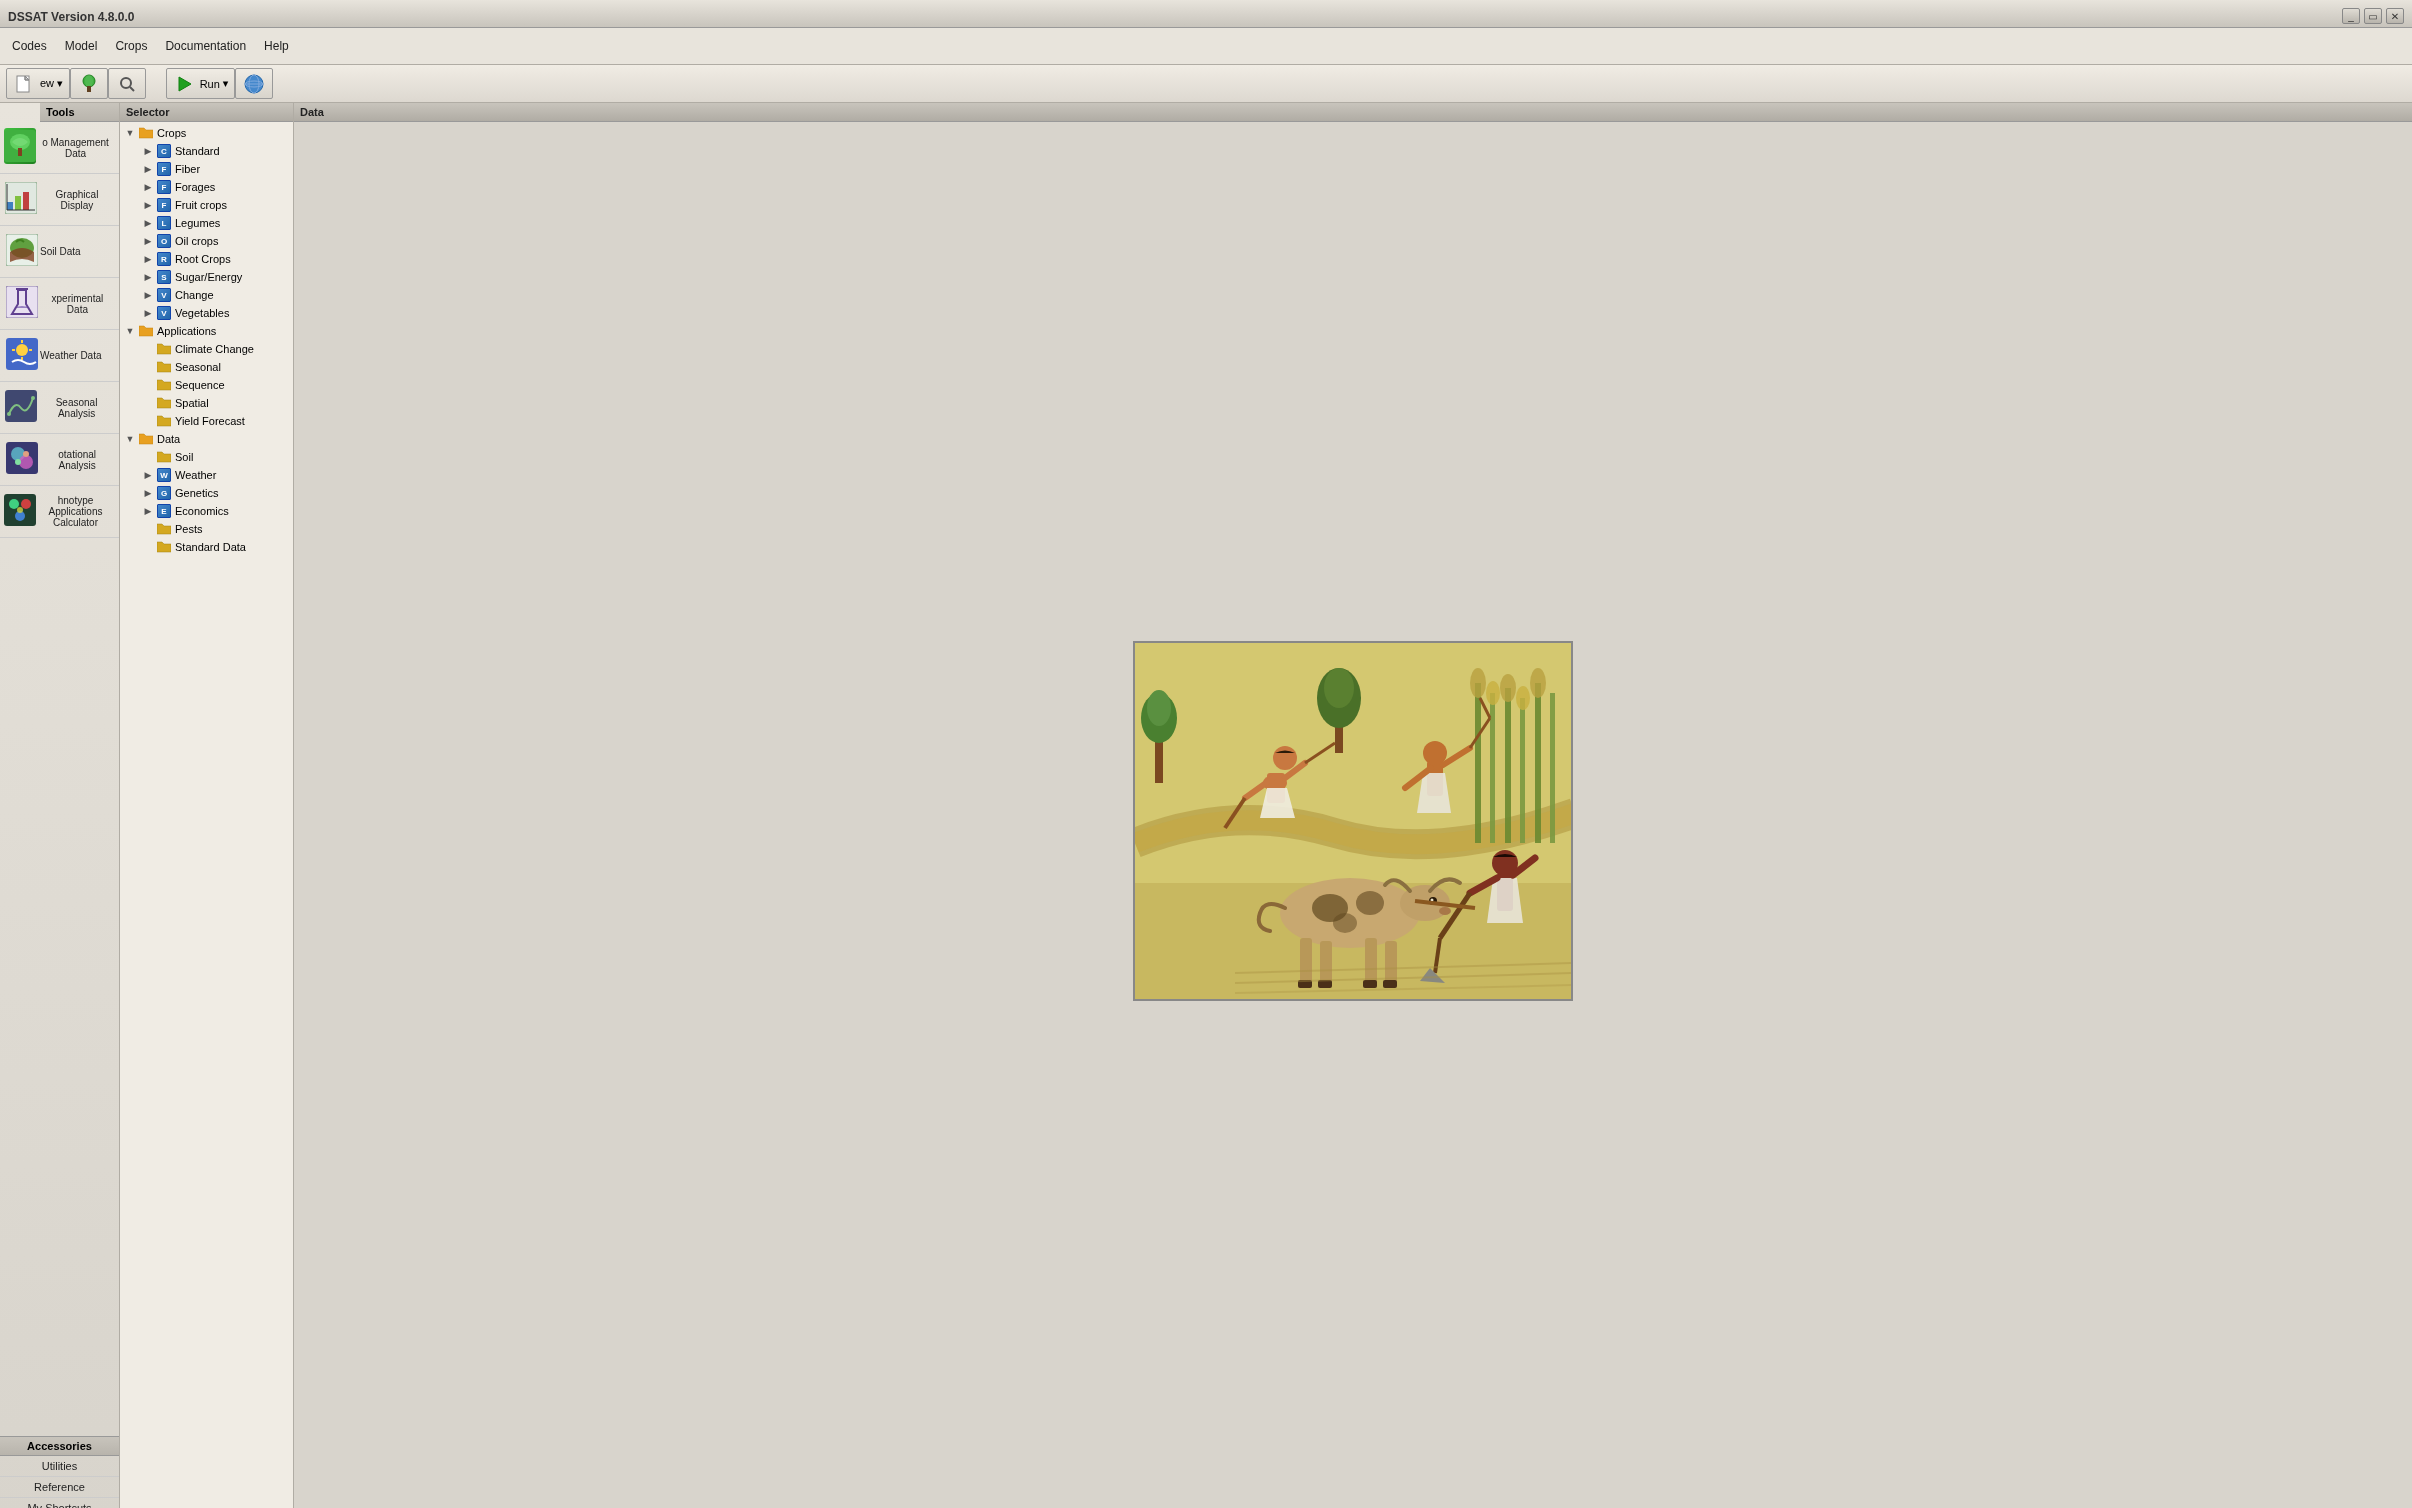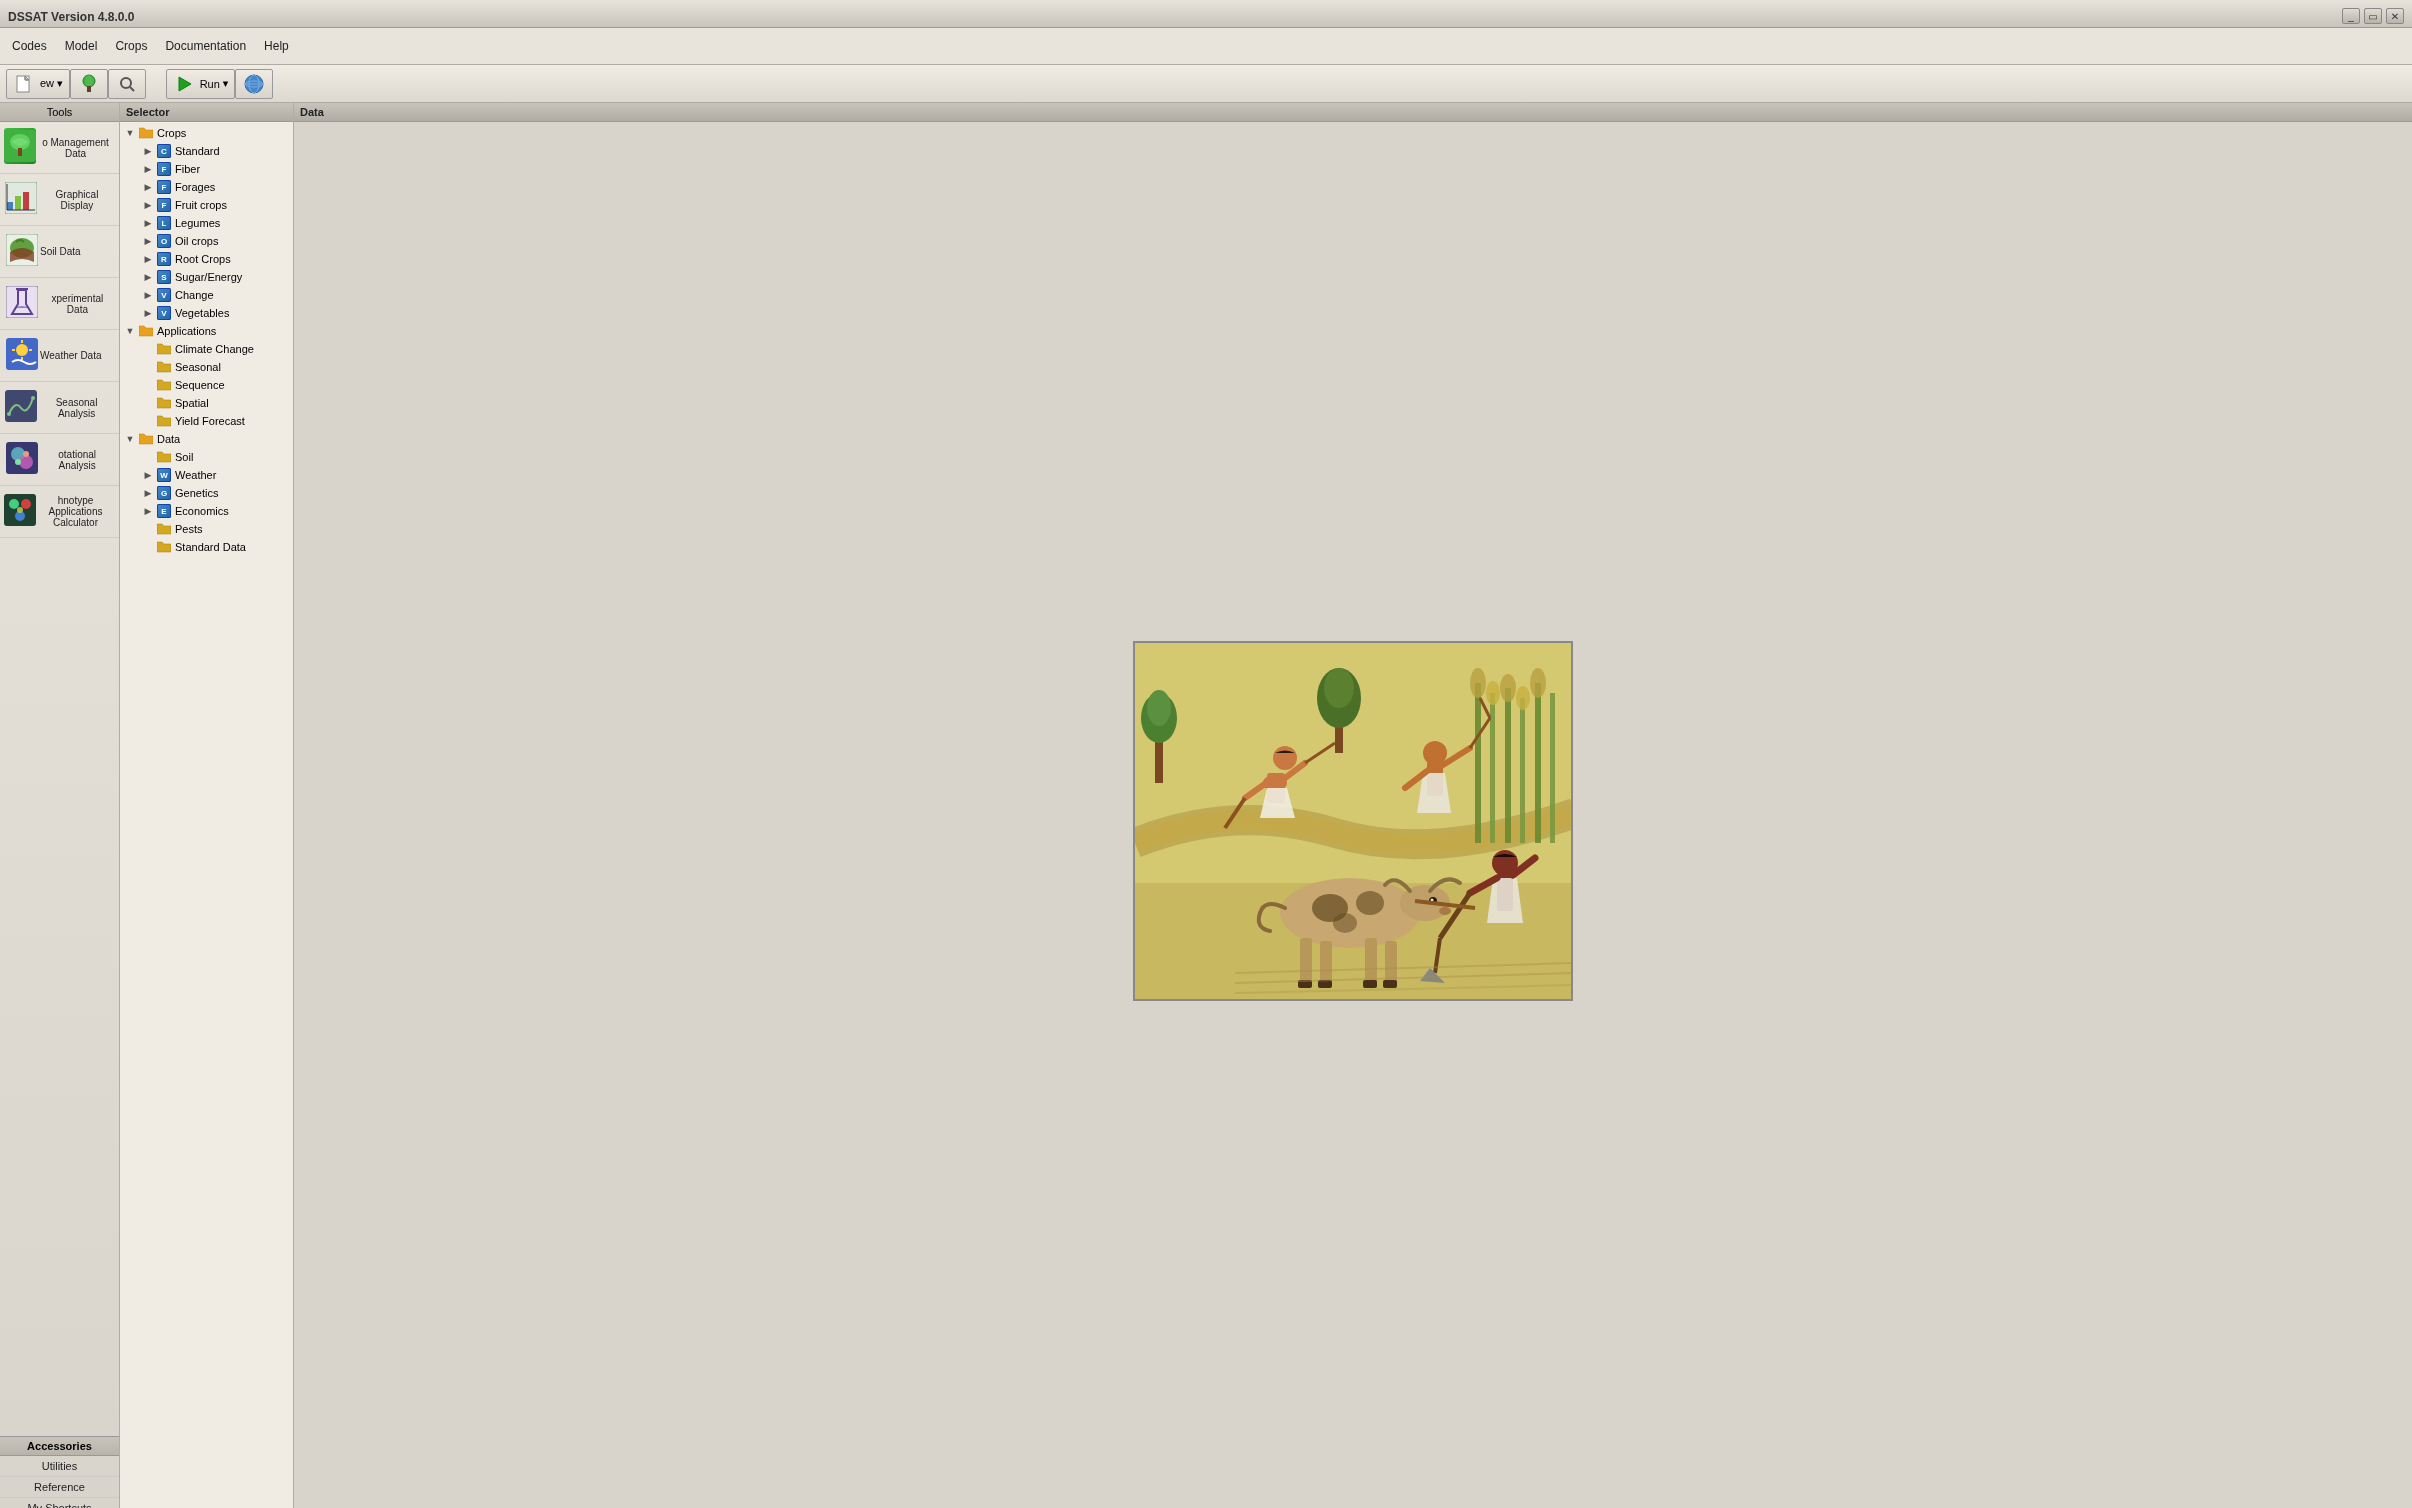--- a/index.html
+++ b/index.html
@@ -43,21 +43,20 @@
       font-size: 12px;
       color: #222;
     }
 
     
     .toolbar {
       background: linear-gradient(to bottom, #f0ece4, #ddd8d0);
       border-bottom: 1px solid #b0aca4;
       padding: 3px 6px;
       display: flex;
-      align-items: center;
       height: 38px;
       gap: 0;
     }
     .toolbar-btn {
       display: flex; align-items: center; gap: 3px;
       padding: 2px 6px;
       background: linear-gradient(to bottom, #f0ece4, #d8d4cc);
       border: 1px solid #999;
       border-radius: 2px;
       cursor: pointer;
@@ -80,23 +79,23 @@
       background: linear-gradient(to bottom, #e8e4dc, #d8d4cc);
       border-right: 1px solid #b0aca4;
       display: flex;
       flex-direction: column;
       overflow-y: auto;
     }
     .tools-header {
       background: linear-gradient(to bottom, #c8c4bc, #b8b4ac);
       padding: 3px 6px;
       font-size: 11px;
-      font-weight: normal;
+      font-weight: bold;
       border-bottom: 1px solid #999;
-      text-align: center;
+      margin-left: 40px;
     }
     .tool-item {
       display: flex; flex-direction: row; align-items: center;
       padding: 6px 4px;
       cursor: pointer;
       border-bottom: 1px solid #ccc;
     }
     .tool-icon {
       width: 36px; height: 36px;
       margin-bottom: 3px;

